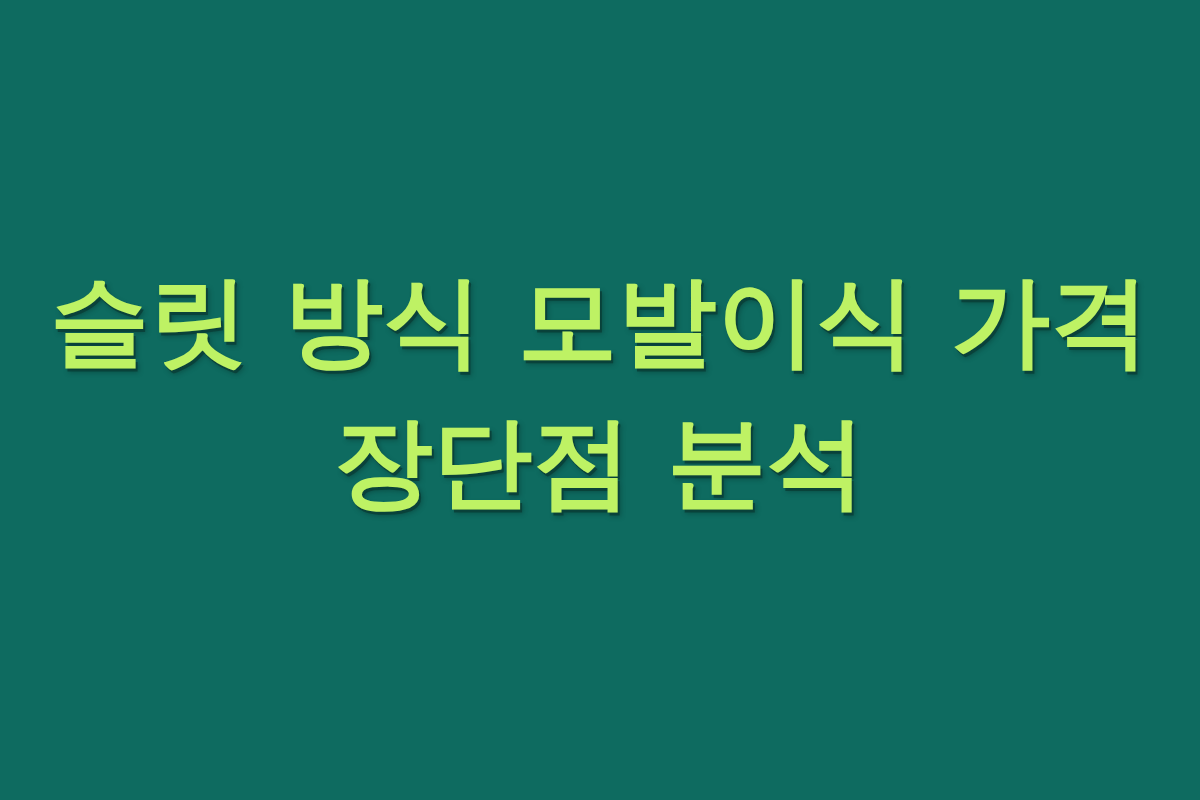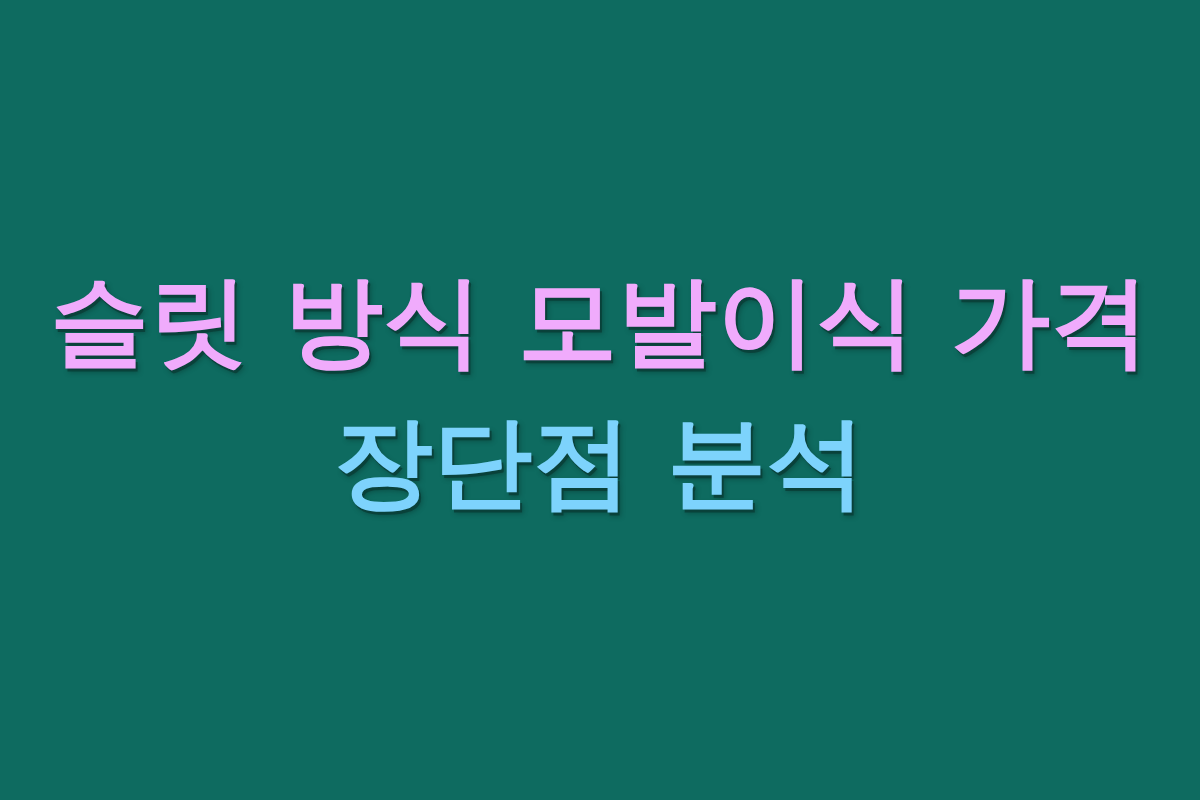--- a/index.html
+++ b/index.html
@@ -62,19 +62,19 @@
       3px 4px 5px rgba(6, 48, 43, 0.45);
   }
 </style>
 </head>
 <body>
 
 <div id="banner" style="background: rgb(14, 107, 96);">
 
   <div id="title-block">
 
-    <span class="title-line line-1 shadowed" style="color: #f0abfc;">슬릿 방식 모발이식 가격</span>
+    <span class="title-line line-1 shadowed" style="color: #bef264;">슬릿 방식 모발이식 가격</span>
 
-    <span class="title-line line-2 shadowed" style="color: #7dd3fc;">장단점 분석</span>
+    <span class="title-line line-2 shadowed" style="color: #bef264;">장단점 분석</span>
 
   </div>
 
 </div>
 
 </body></html>

